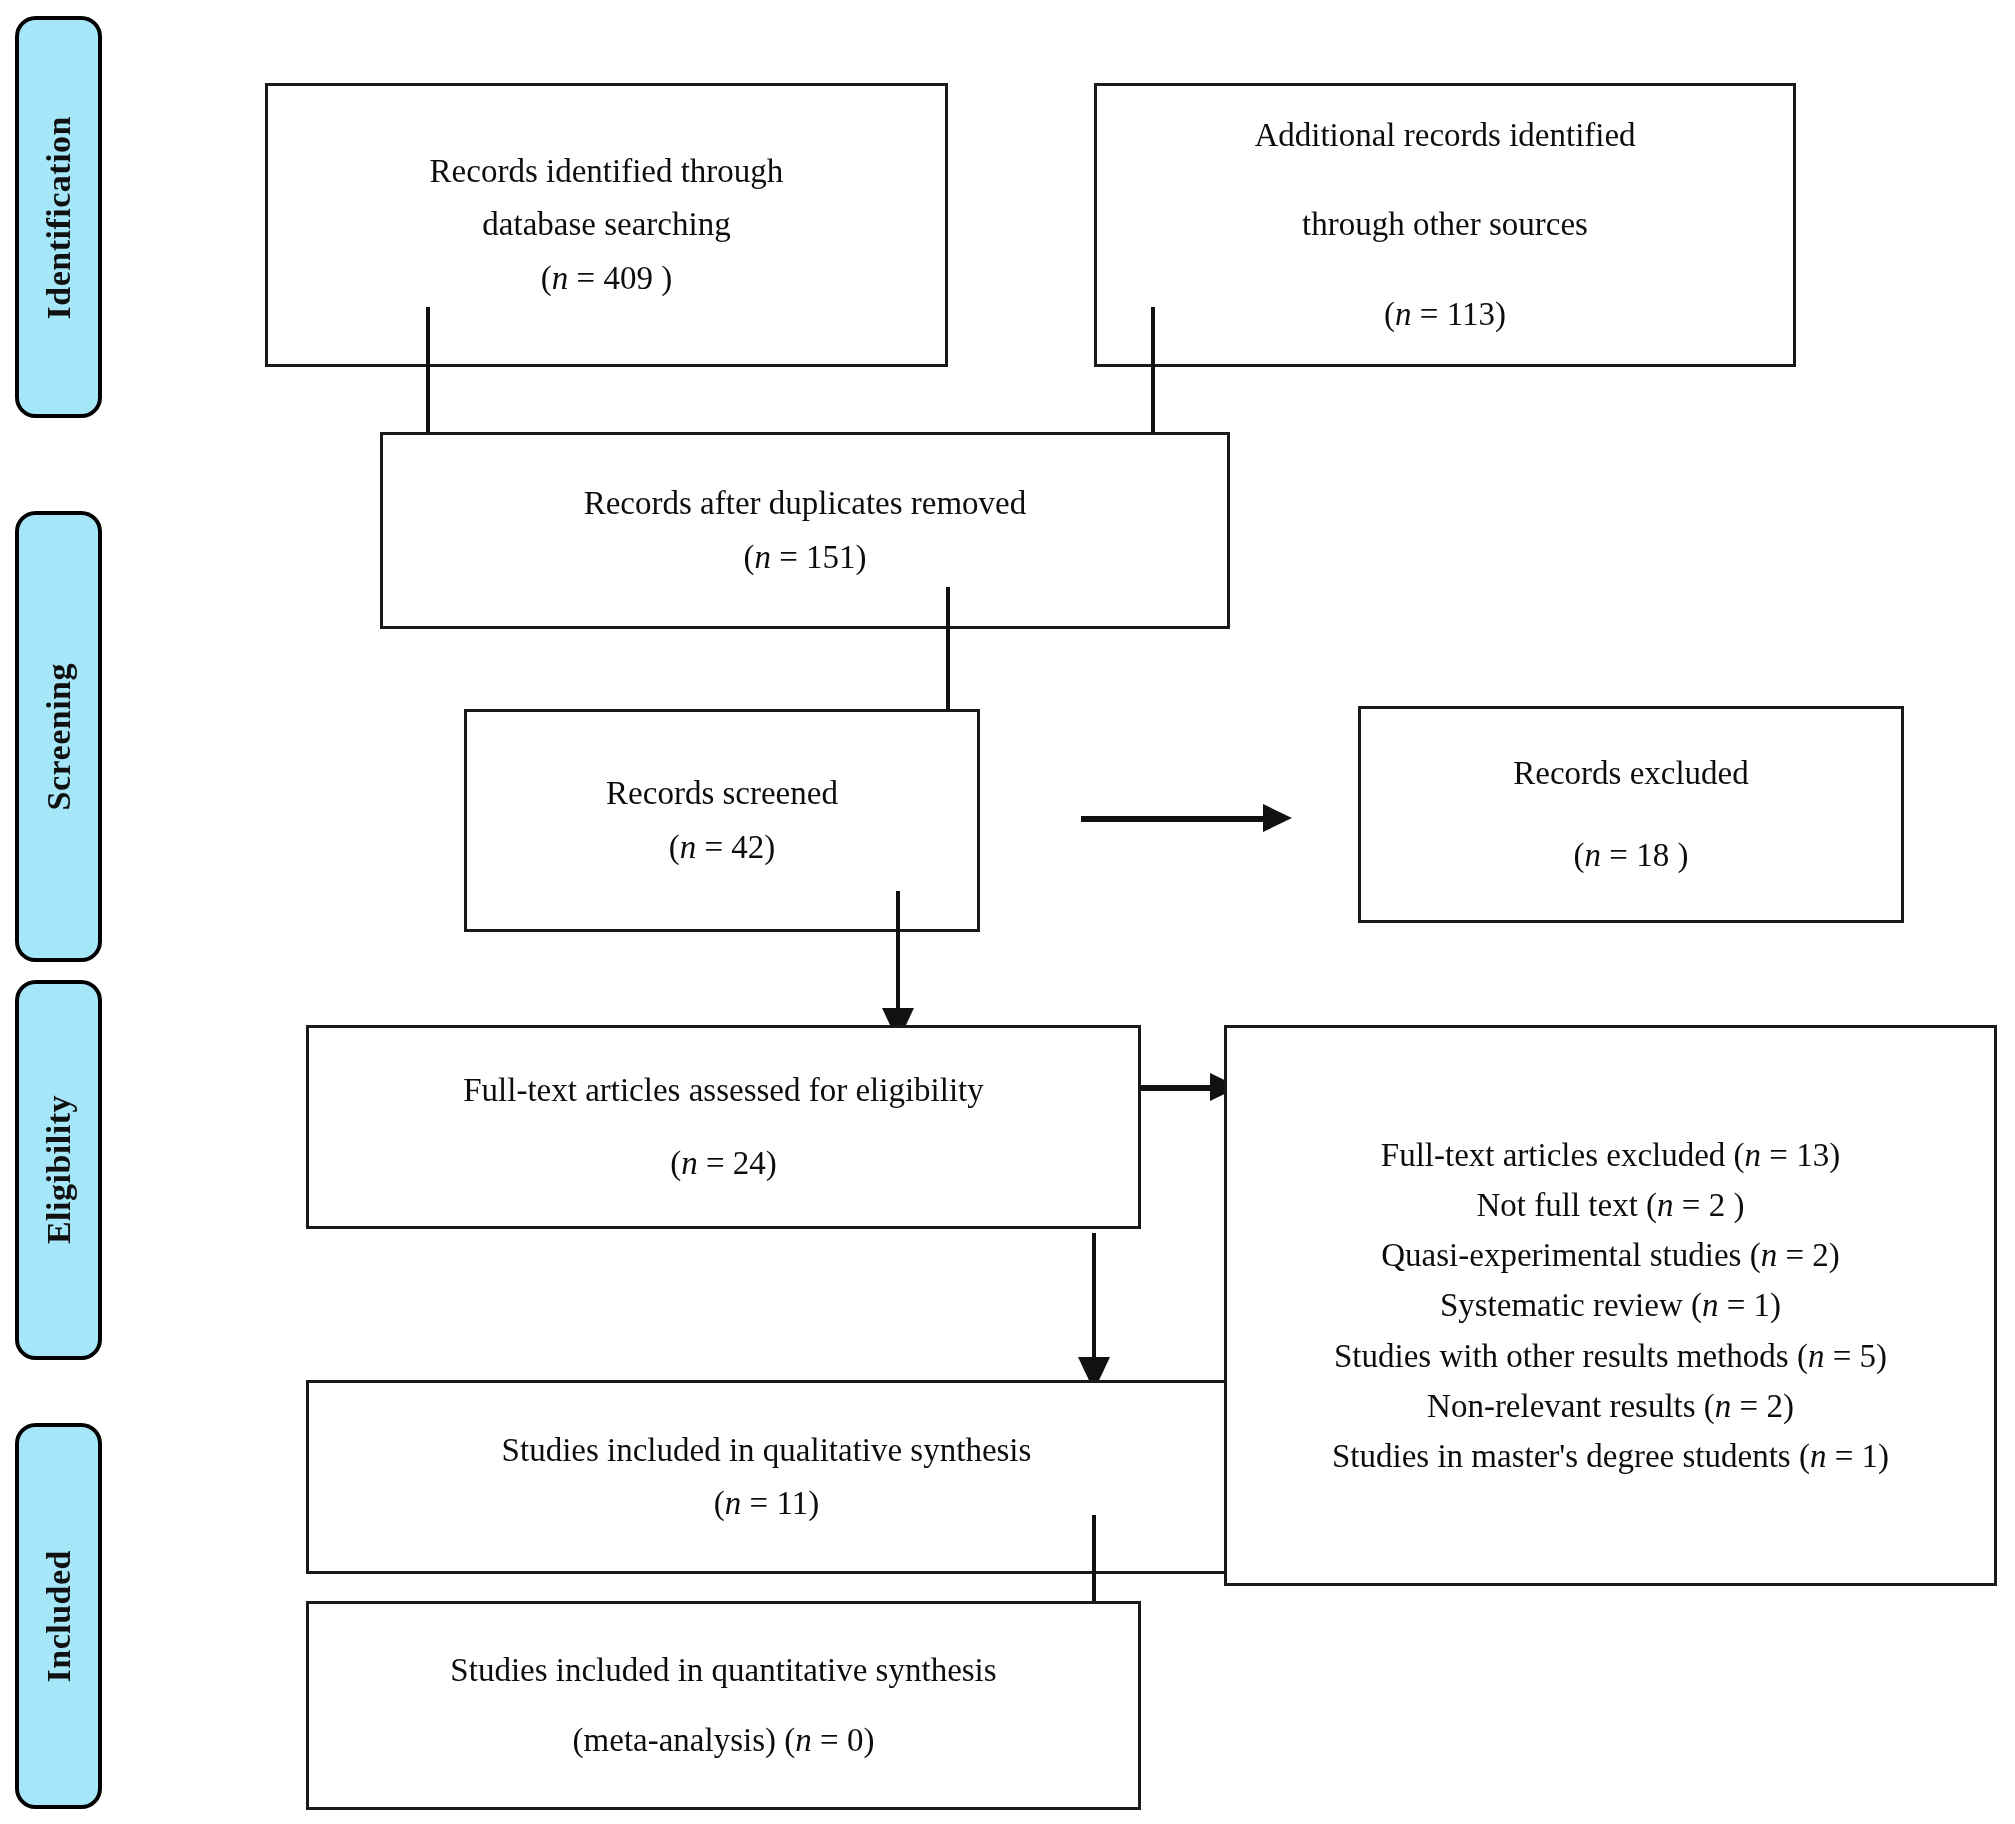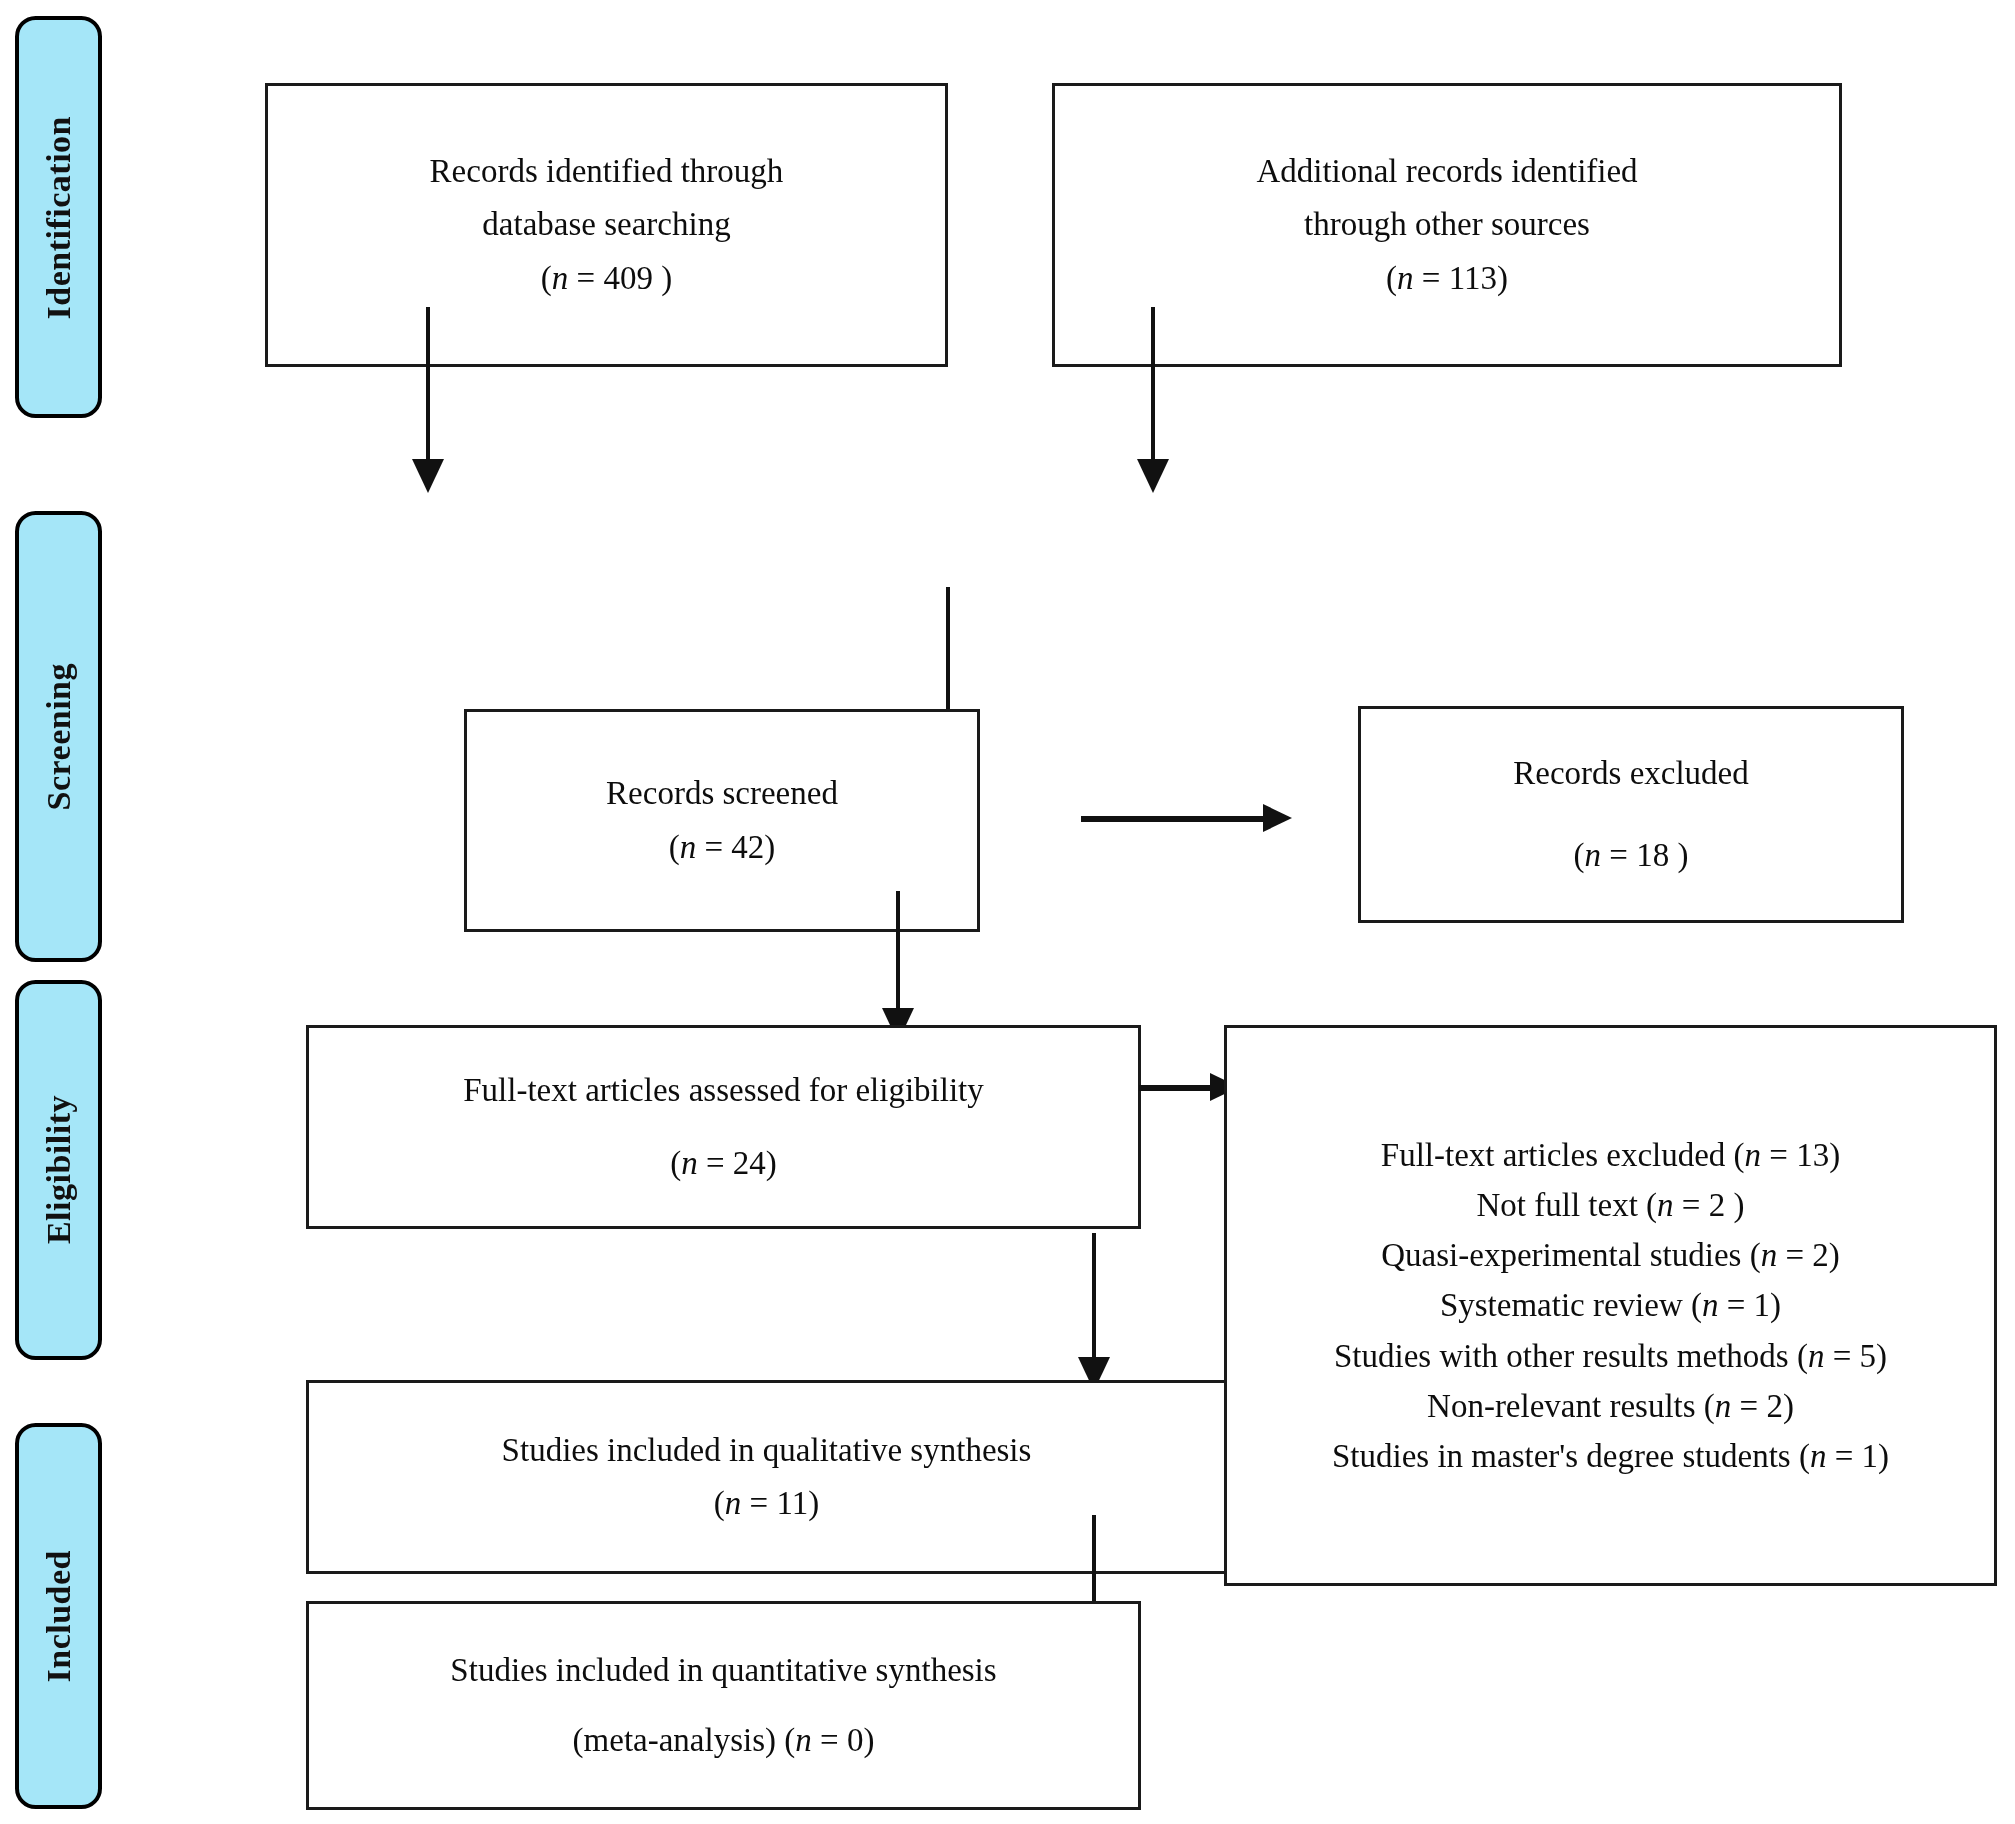--- a/index.html
+++ b/index.html
@@ -109,32 +109,36 @@
   <div class="stage" style="left:15px; top:1423px; width:87px; height:386px;">
     <span class="stage-label">Included</span>
   </div>
 
   <div class="box" style="left:265px; top:83px; width:683px; height:284px;">
     <div class="line">Records identified through</div>
     <div class="line">database searching</div>
     <div class="line"><span>(</span><i>n</i><span> = 409 )</span></div>
   </div>
 
-  <div class="box" style="left:1052px; top:83px; width:790px; height:284px;">
+  <div class="box" style="left:1094px; top:83px; width:702px; height:284px;gap:36px;">
     <div class="line">Additional records identified</div>
     <div class="line">through other sources</div>
     <div class="line"><span>(</span><i>n</i><span> = 113)</span></div>
   </div>
 
   <div class="vline" style="left:426px; top:307px; height:160px;"></div>
   <div class="arrow-down" style="left:412px; top:459px;"></div>
 
   <div class="vline" style="left:1151px; top:307px; height:160px;"></div>
   <div class="arrow-down" style="left:1137px; top:459px;"></div>
 
+  <div class="box" style="left:380px; top:432px; width:850px; height:197px;">
+    <div class="line">Records after duplicates removed</div>
+    <div class="line"><span>(</span><i>n</i><span> = 151)</span></div>
+  </div>
 
   <div class="vline" style="left:946px; top:587px; height:149px;"></div>
   <div class="arrow-down" style="left:932px; top:728px;"></div>
 
   <div class="box" style="left:464px; top:709px; width:516px; height:223px;">
     <div class="line">Records screened</div>
     <div class="line"><span>(</span><i>n</i><span> = 42)</span></div>
   </div>
 
   <div class="box" style="left:1358px; top:706px; width:546px; height:217px;gap:28px;">

